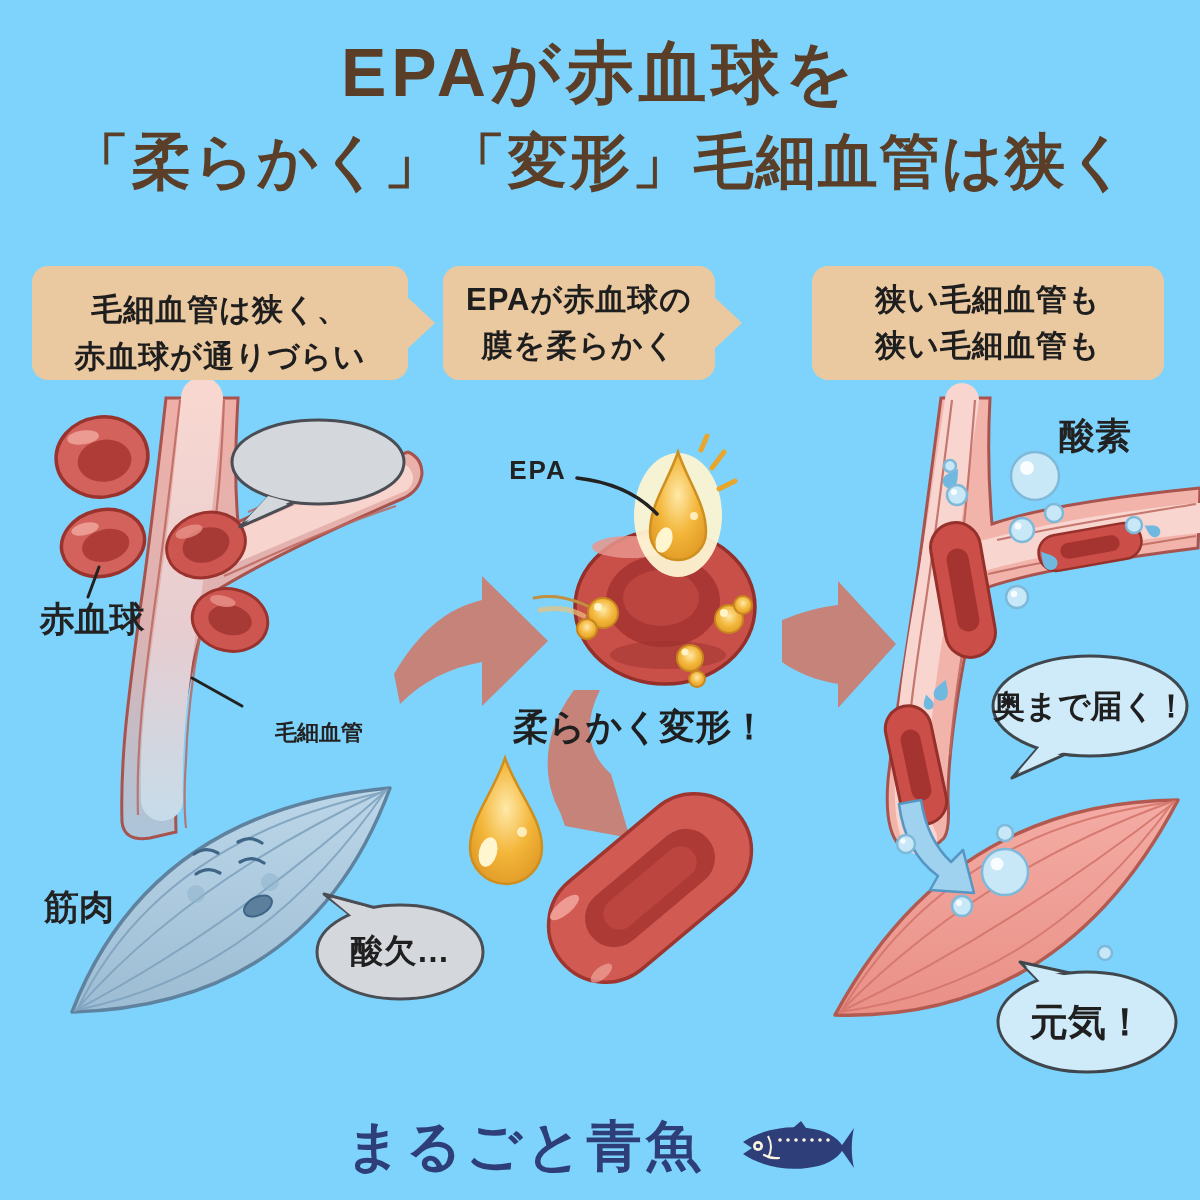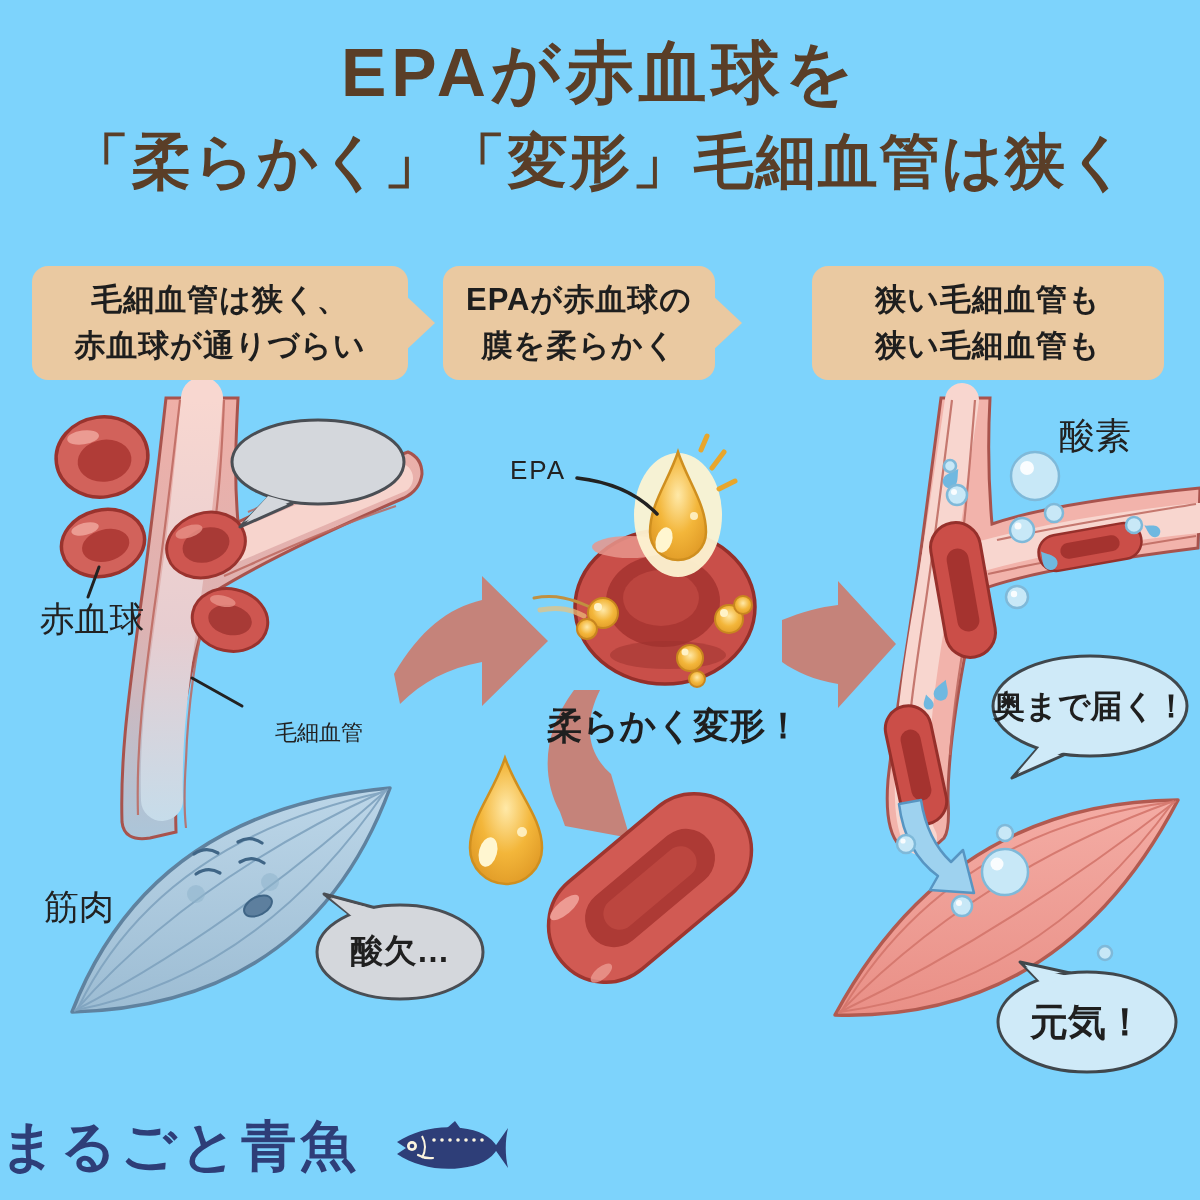--- a/index.html
+++ b/index.html
@@ -20,28 +20,28 @@
     display:flex;flex-direction:column;justify-content:center;align-items:center;
     font-weight:700;font-size:31px;line-height:1.5;color:#1e1e1e;letter-spacing:1px;
     position:absolute;
   }
   .banner.tip::after{
     content:"";position:absolute;right:-27px;top:50%;transform:translateY(-50%);
     border-top:30px solid transparent;border-bottom:30px solid transparent;
     border-left:32px solid #eac9a1;
   }
   .lbl{
-    position:absolute;font-weight:400;color:#222;text-align:center;line-height:1.1;
+    position:absolute;font-weight:700;color:#222;text-align:center;line-height:1.1;
   }
   .bubble-text{
     position:absolute;font-weight:700;color:#1f1f1f;text-align:center;line-height:1.1;
   }
   .footer{
     position:absolute;left:0;right:0;top:1104px;height:86px;
-    display:flex;justify-content:flex-start;align-items:center;gap:32px;
+    display:flex;justify-content:center;align-items:center;gap:32px;
   }
   .brand{font-size:55px;font-weight:700;color:#2e3e78;letter-spacing:4px;}
 </style>
 </head>
 <body>
 
 <div id="canvas">
 
 <svg class="abs" style="left:0;top:0" width="1200" height="1200" viewBox="0 0 1200 1200">
   <defs>
@@ -279,41 +279,41 @@
     <ellipse cx="1087" cy="1022" rx="89" ry="50" fill="#cfeaf8" stroke="#40474c" stroke-width="3"></ellipse>
     <path d="M1044,986 L1026,967 L1068,976 Z" fill="#cfeaf8"></path>
   </g>
 </svg>
 
 <div class="abs title">
   <div class="l1">EPAが赤血球を</div>
   <div class="l2">「柔らかく」「変形」毛細血管は狭く</div>
 </div>
 
-<div class="banner tip" style="left:32px;width:376px;">
+<div class="banner tip" style="left:32px;width:376px;justify-content:flex-end;">
   <div>毛細血管は狭く、</div>
   <div>赤血球が通りづらい</div>
 </div>
 <div class="banner tip" style="left:443px;width:272px;">
   <div>EPAが赤血球の</div>
   <div>膜を柔らかく</div>
 </div>
 <div class="banner" style="left:812px;width:352px;">
   <div>狭い毛細血管も</div>
   <div>狭い毛細血管も</div>
 </div>
 
 <div class="lbl" style="left:36px;top:600px;width:112px;font-size:35px;">赤血球</div>
 <div class="lbl" style="left:244px;top:721px;width:150px;font-size:22px;">毛細血管</div>
 <div class="lbl" style="left:40px;top:888px;width:78px;font-size:35px;">筋肉</div>
 <div class="lbl" style="left:500px;top:456px;width:76px;font-size:26px;letter-spacing:2px;">EPA</div>
 <div class="lbl" style="left:1052px;top:416px;width:86px;font-size:36px;">酸素</div>
 
 <div class="bubble-text" style="left:328px;top:933px;width:144px;font-size:33px;">酸欠…</div>
-<div class="bubble-text" style="left:540px;top:707px;width:268px;font-size:36px;font-family:Liberation Serif, serif;">柔らかく変形！</div>
+<div class="bubble-text" style="left:506px;top:707px;width:268px;font-size:36px;">柔らかく変形！</div>
 <div class="bubble-text" style="left:990px;top:689px;width:200px;font-size:32px;">奥まで届く！</div>
 <div class="bubble-text" style="left:1010px;top:1002px;width:154px;font-size:38px;">元気！</div>
 
 <div class="footer">
   <span class="brand">まるごと青魚</span>
   <svg width="118" height="54" viewBox="0 0 118 54">
     <g fill="#2e3e78">
       <path d="M6,22 C24,10 48,5 70,8 C88,10 100,16 107,28 C100,40 88,46 70,48 C48,51 24,46 6,34 L15,28 Z"></path>
       <path d="M103,28 L117,8 C114,20 114,36 117,48 Z"></path>
       <path d="M56,8 L64,1 L69,8 Z"></path>

